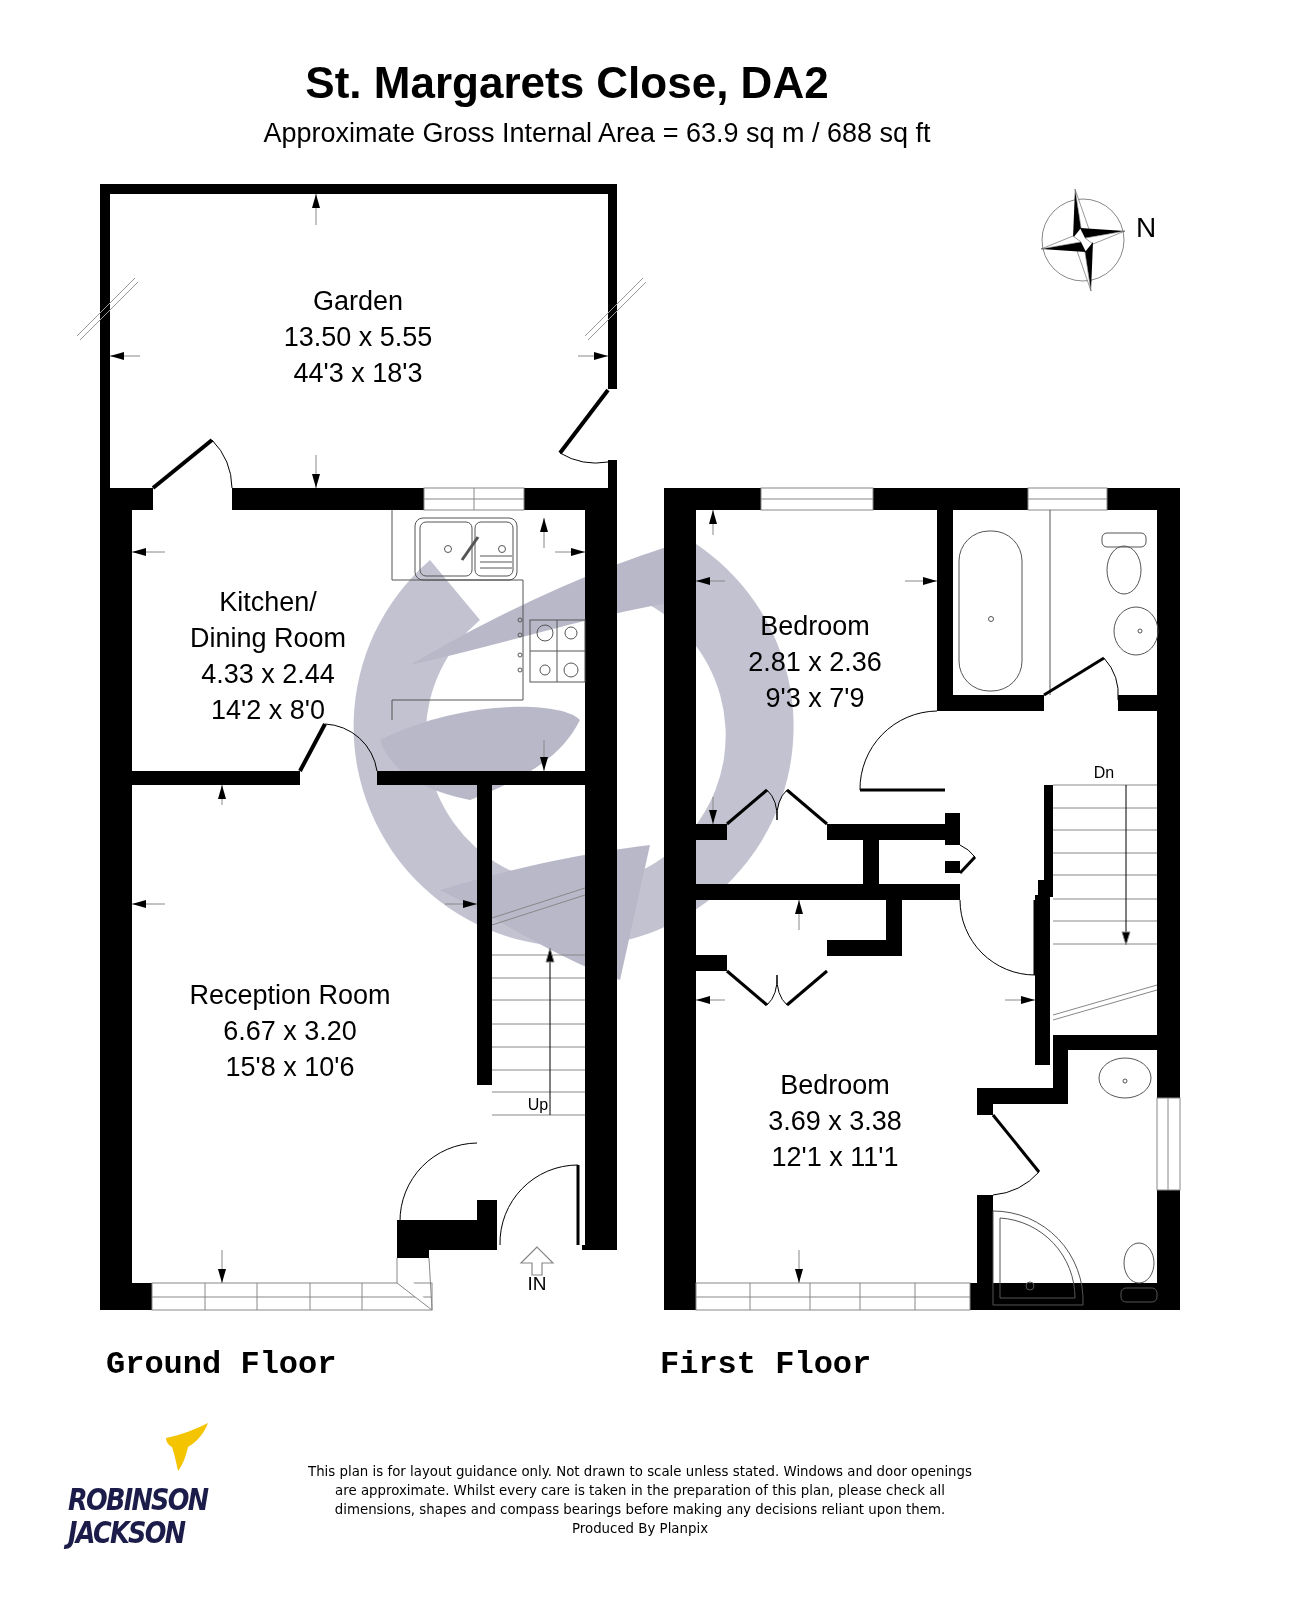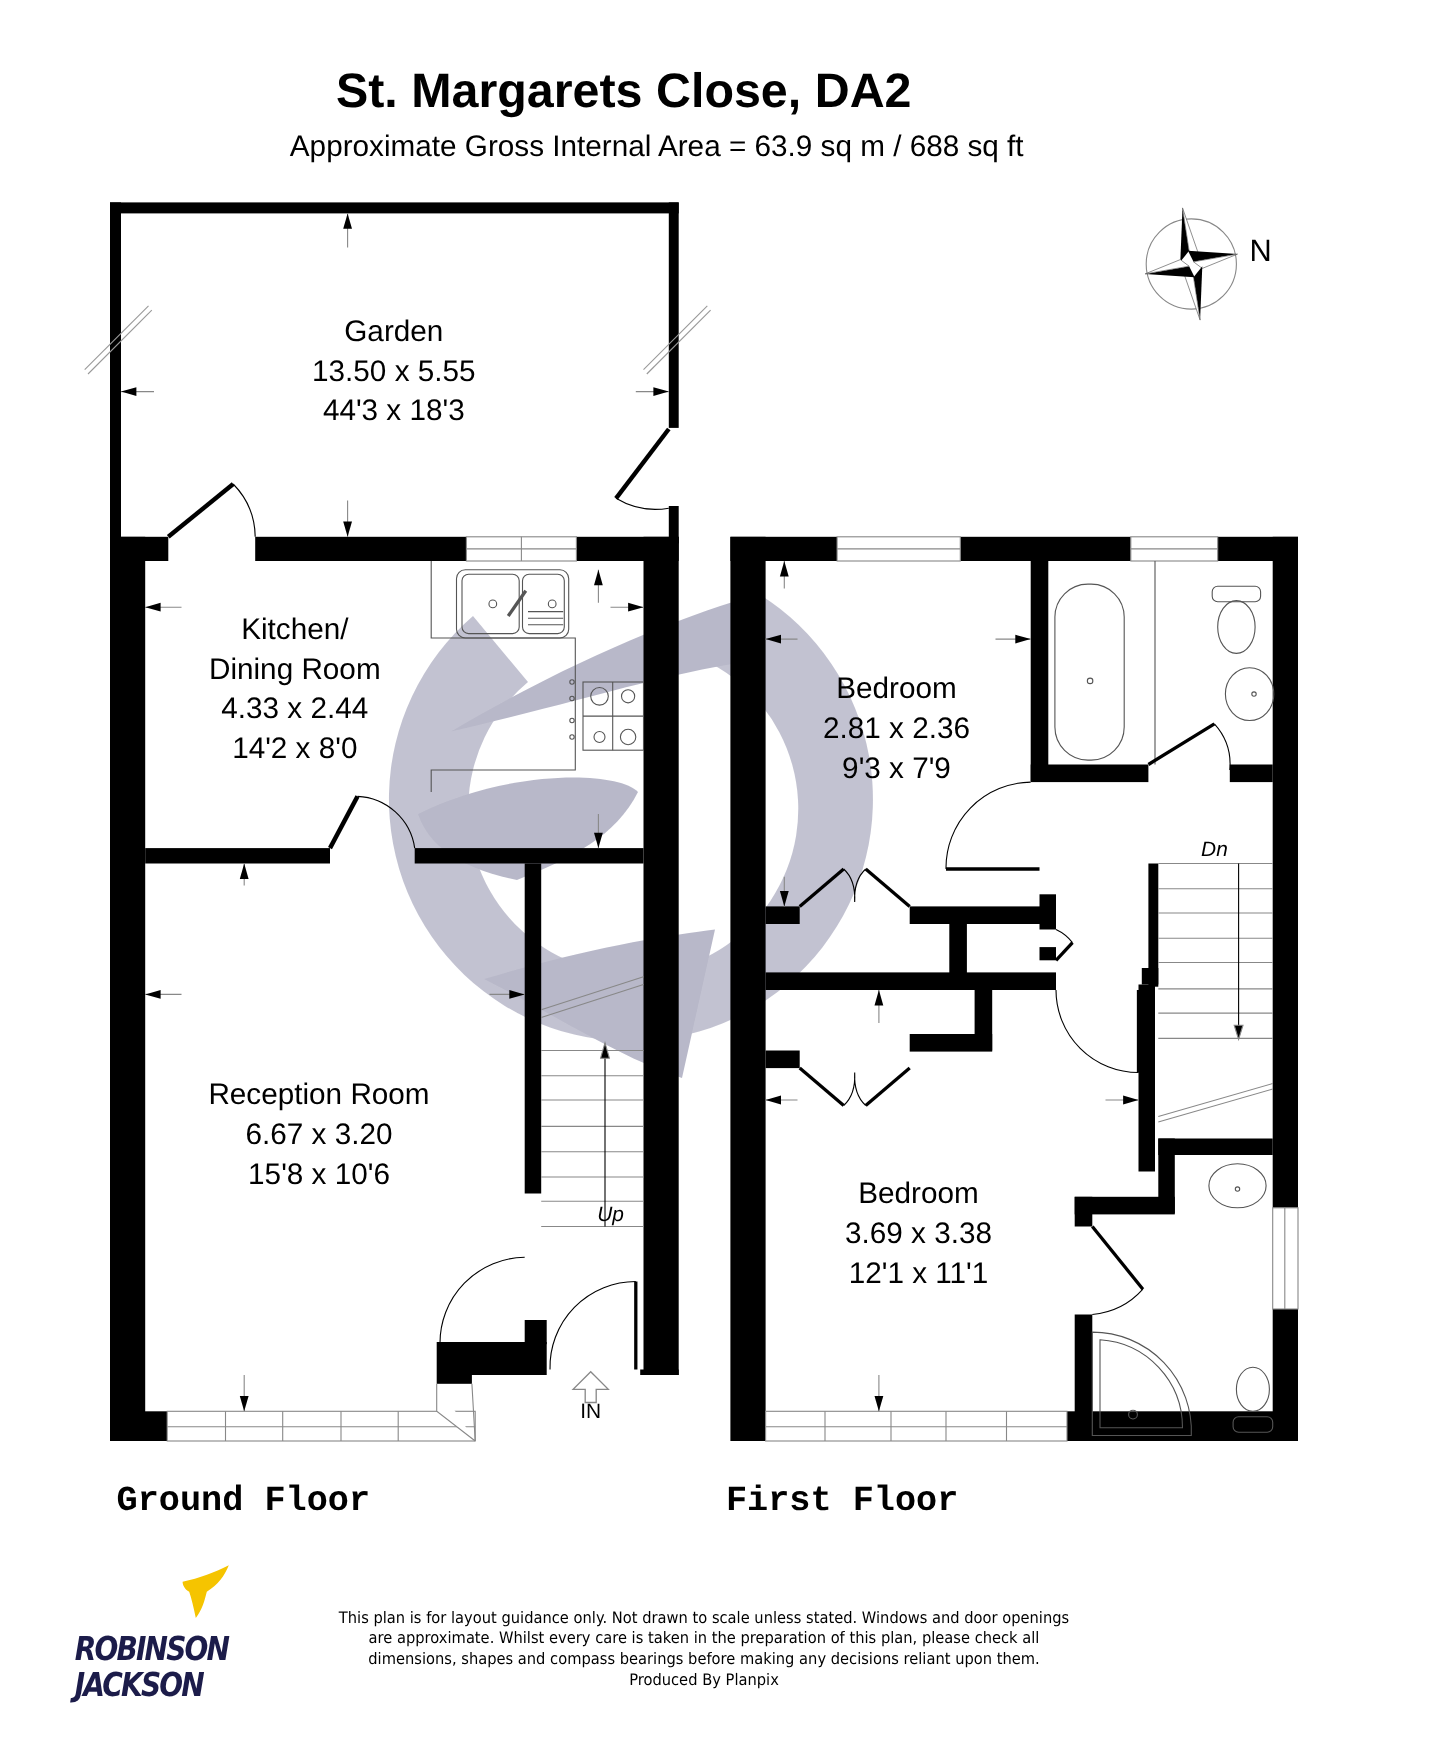--- a/index.html
+++ b/index.html
@@ -2,21 +2,21 @@
 <html><head>
 <meta charset="utf-8">
 <style>
   html,body{margin:0;padding:0;background:#fff;}
   body{width:1302px;height:1600px;position:relative;overflow:hidden;font-family:"Liberation Sans",sans-serif;color:#000;}
   .abs{position:absolute;}
   #title{left:0;width:1134px;top:58px;text-align:center;font-size:44px;font-weight:bold;letter-spacing:0px;}
   #subtitle{left:0;width:1194px;top:118px;text-align:center;font-size:27px;}
   svg{position:absolute;left:0;top:0;}
   .lbl{position:absolute;text-align:center;font-size:27px;line-height:36px;transform:translateX(-50%);white-space:nowrap;}
-  .small{font-size:19px;line-height:22px;font-style:italic;}
+  .small{font-size:16px;line-height:22px;}
   .floor{font-size:32px;font-weight:bold;font-family:Liberation Mono, monospace;}
   #disclaimer{left:270px;width:740px;top:1462px;text-align:center;font-size:14.5px;line-height:19px;font-family:"DejaVu Sans",sans-serif;transform:scaleX(0.92);transform-origin:center top;}
   #logo{left:68px;top:1483px;width:160px;}
   .logo-line{font-family:"DejaVu Sans",sans-serif;font-weight:bold;font-style:italic;color:#1c1c4a;font-size:30px;line-height:33px;letter-spacing:-2px;transform:scaleX(0.85);transform-origin:left top;}
   #compass-n{left:1136px;top:212px;font-size:28px;}
 </style>
 </head>
 <body>
 
 <div id="title" class="abs">St. Margarets Close, DA2</div>
@@ -303,32 +303,32 @@
   <g fill="#f5c400" transform="translate(166,1423)">
     <path d="M0 15 C15 12 30 6 42 0 C38 10 32 18 22 24 C20 32 18 40 12 48 C10 38 8 30 6 24 C2 22 0 18 0 15Z"></path>
   </g>
 </svg>
 
 <div class="lbl" style="left:358px;top:283px;">
   <div>Garden</div>
   <div>13.50 x 5.55</div>
   <div>44'3 x 18'3</div>
 </div>
-<div class="lbl" style="left:268px;top:554px;">
+<div class="lbl" style="left:268px;top:584px;">
   <div>Kitchen/</div>
   <div>Dining Room</div>
   <div>4.33 x 2.44</div>
   <div>14'2 x 8'0</div>
 </div>
 <div class="lbl" style="left:290px;top:977px;">
   <div>Reception Room</div>
   <div>6.67 x 3.20</div>
   <div>15'8 x 10'6</div>
 </div>
-<div class="lbl small" style="left:538px;top:1094px;margin-left:17px;">Up</div>
+<div class="lbl small" style="left:538px;top:1094px;">Up</div>
 <div class="lbl" style="left:537px;top:1266px;font-size:19px;">IN</div>
 
 <div class="lbl" style="left:815px;top:608px;">
   <div>Bedroom</div>
   <div>2.81 x 2.36</div>
   <div>9'3 x 7'9</div>
 </div>
 <div class="lbl" style="left:835px;top:1067px;">
   <div>Bedroom</div>
   <div>3.69 x 3.38</div>

